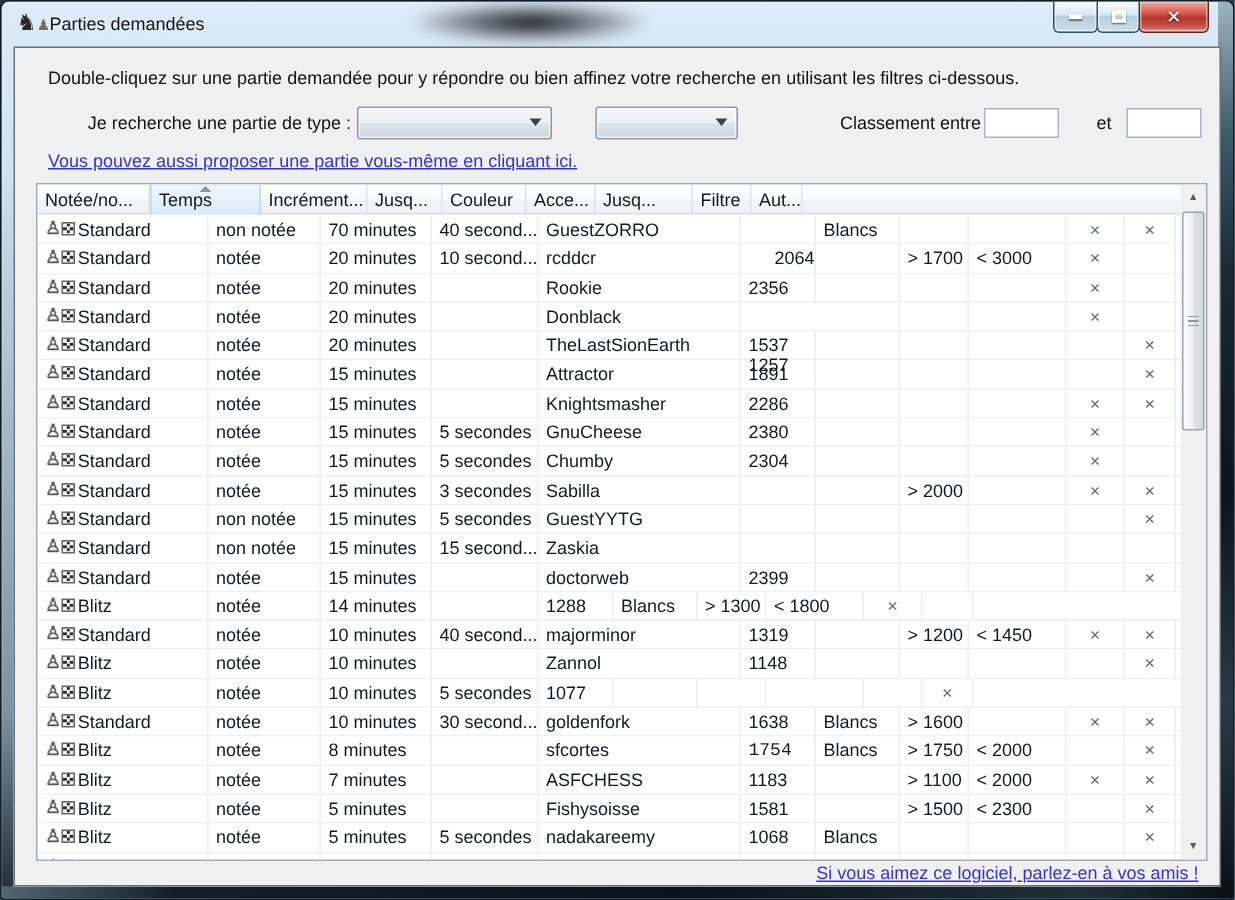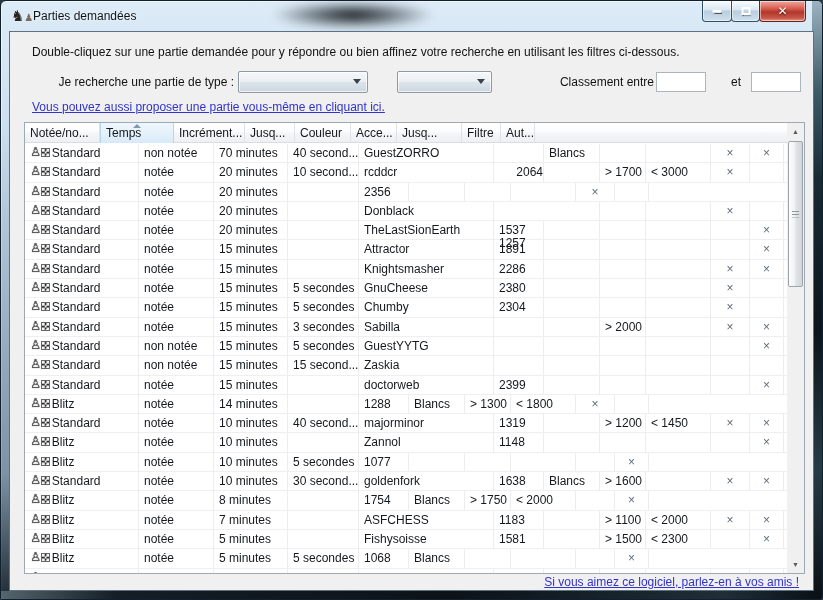--- a/index.html
+++ b/index.html
@@ -241,20 +241,23 @@
             </div>
             <div class="tcell" style="width: 75px;">
               <span>notée</span>
             </div>
             <div class="tcell" style="width: 74px;">
               <span>20 minutes</span>
             </div>
             <div class="tcell" style="width: 71px;">
               <span></span>
             </div>
+            <div class="tcell" style="width: 135px;">
+              <span>Rookie</span>
+            </div>
             <div class="tcell" style="width: 50px;">
               <span>2356</span>
             </div>
             <div class="tcell" style="width: 56px;">
               <span></span>
             </div>
             <div class="tcell" style="width: 46px;">
               <span></span>
             </div>
             <div class="tcell" style="width: 65px;">
@@ -856,21 +859,24 @@
             </div>
             <div class="tcell" style="width: 75px;">
               <span>notée</span>
             </div>
             <div class="tcell" style="width: 74px;">
               <span>8 minutes</span>
             </div>
             <div class="tcell" style="width: 71px;">
               <span></span>
             </div>
-            <div class="tcell" style="width: 50px;">
+            <div class="tcell" style="width: 135px;">
+              <span>sfcortes</span>
+            </div>
+            <div class="tcell" style="width: 50px; font-family: Liberation Mono, monospace;">
               <span>1754</span>
             </div>
             <div class="tcell" style="width: 56px;">
               <span>Blancs</span>
             </div>
             <div class="tcell" style="width: 46px;">
               <span>&gt; 1750</span>
             </div>
             <div class="tcell" style="width: 65px;">
               <span>&lt; 2000</span>
@@ -969,20 +975,23 @@
               <span>Blitz</span>
             </div>
             <div class="tcell" style="width: 75px;">
               <span>notée</span>
             </div>
             <div class="tcell" style="width: 74px;">
               <span>5 minutes</span>
             </div>
             <div class="tcell" style="width: 71px;">
               <span>5 secondes</span>
+            </div>
+            <div class="tcell" style="width: 135px;">
+              <span>nadakareemy</span>
             </div>
             <div class="tcell" style="width: 50px;">
               <span>1068</span>
             </div>
             <div class="tcell" style="width: 56px;">
               <span>Blancs</span>
             </div>
             <div class="tcell" style="width: 46px;">
               <span></span>
             </div>

